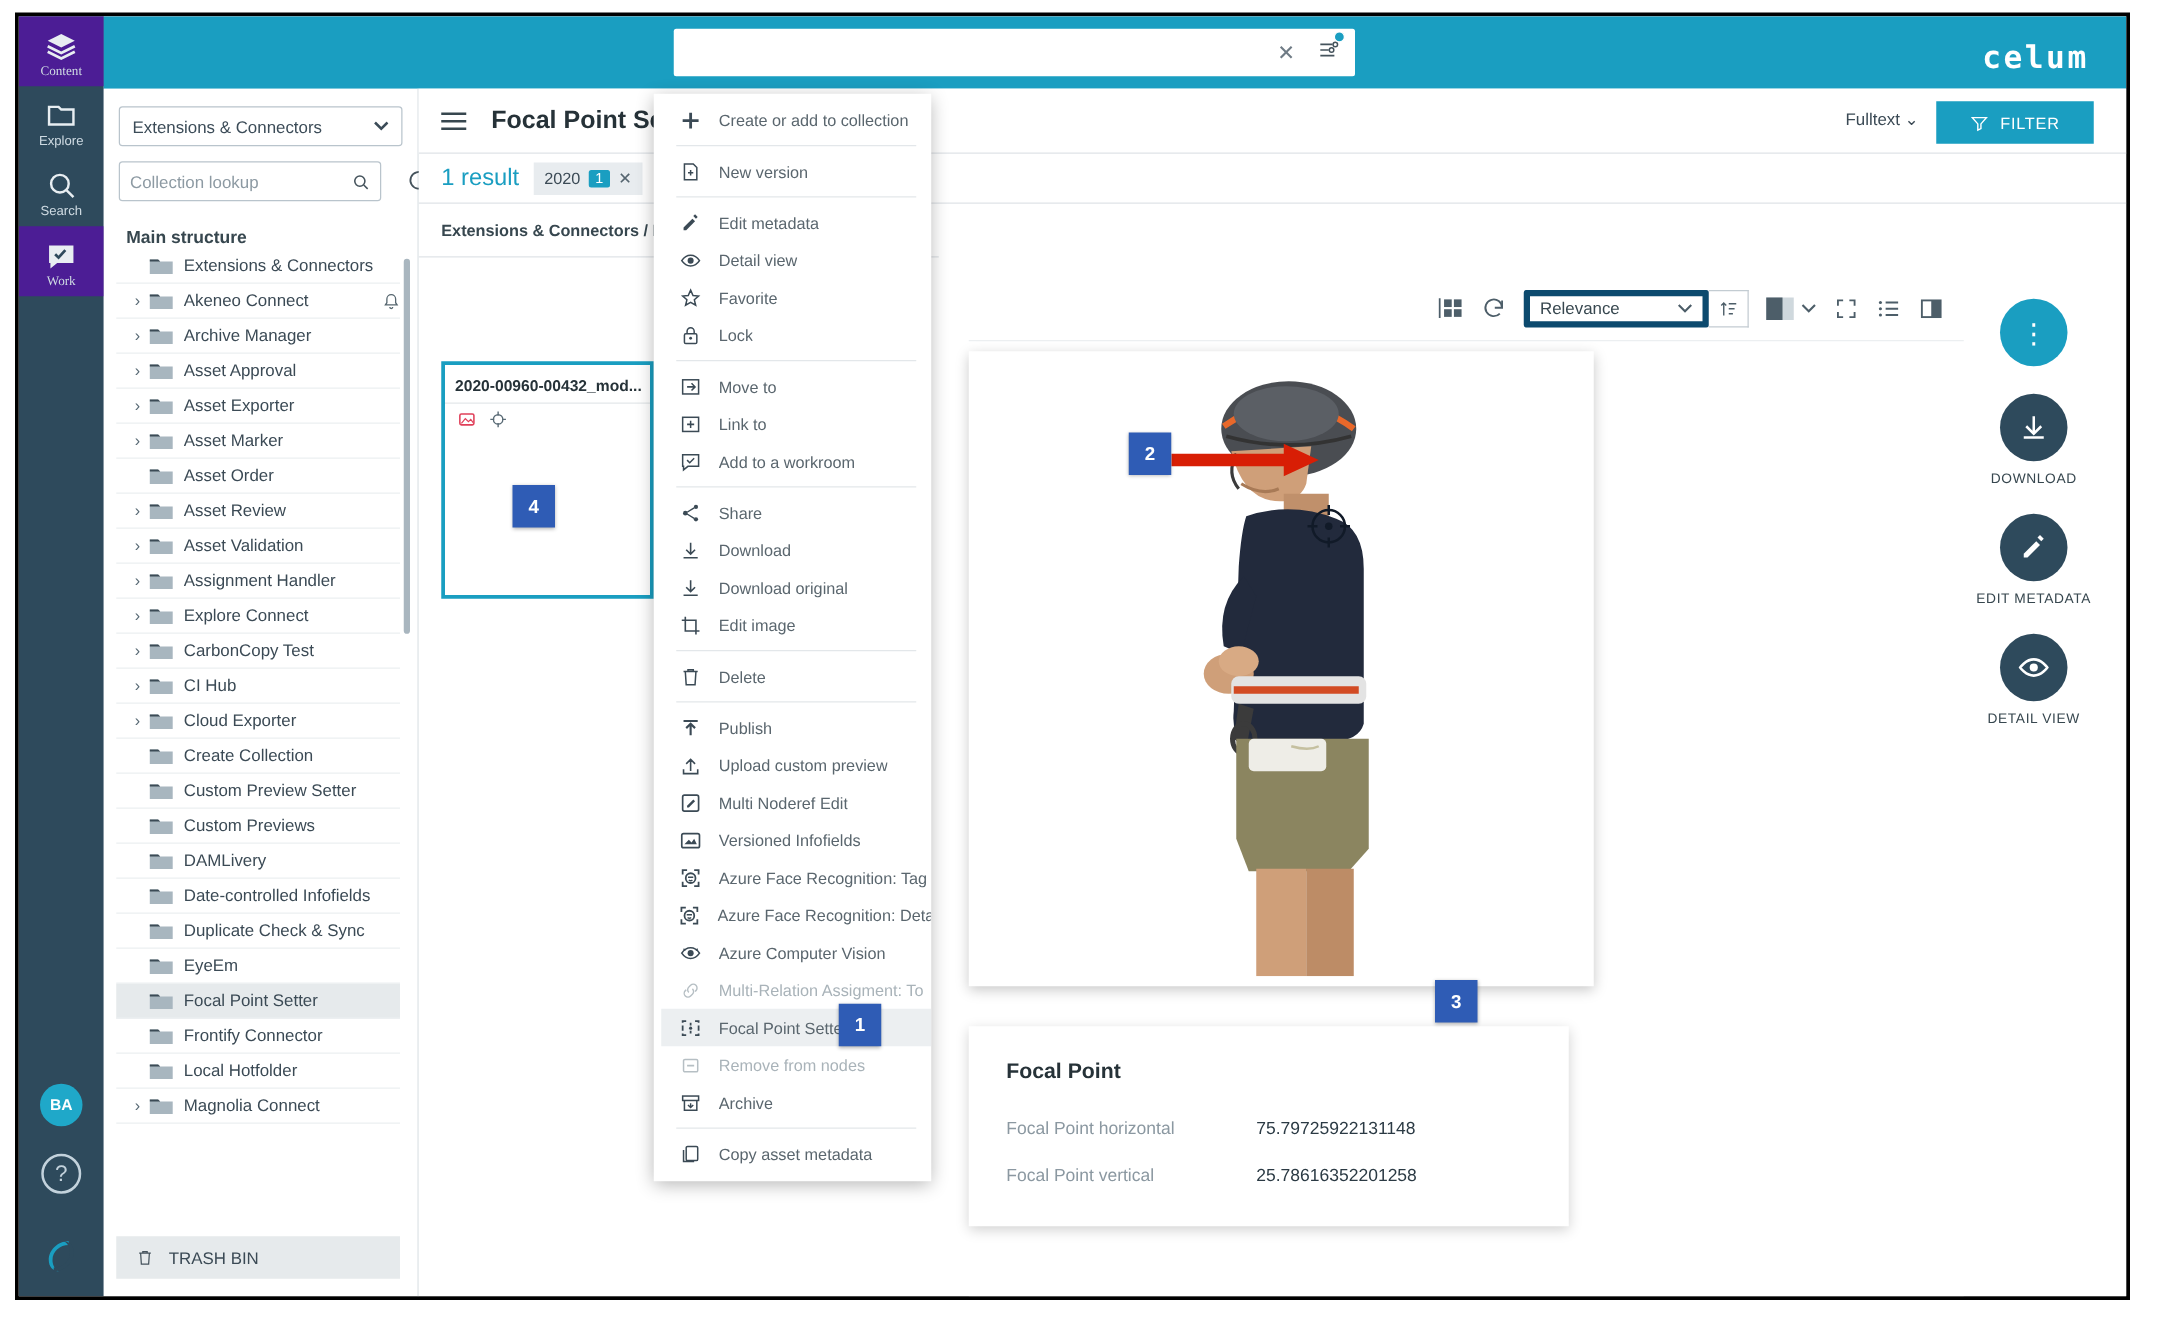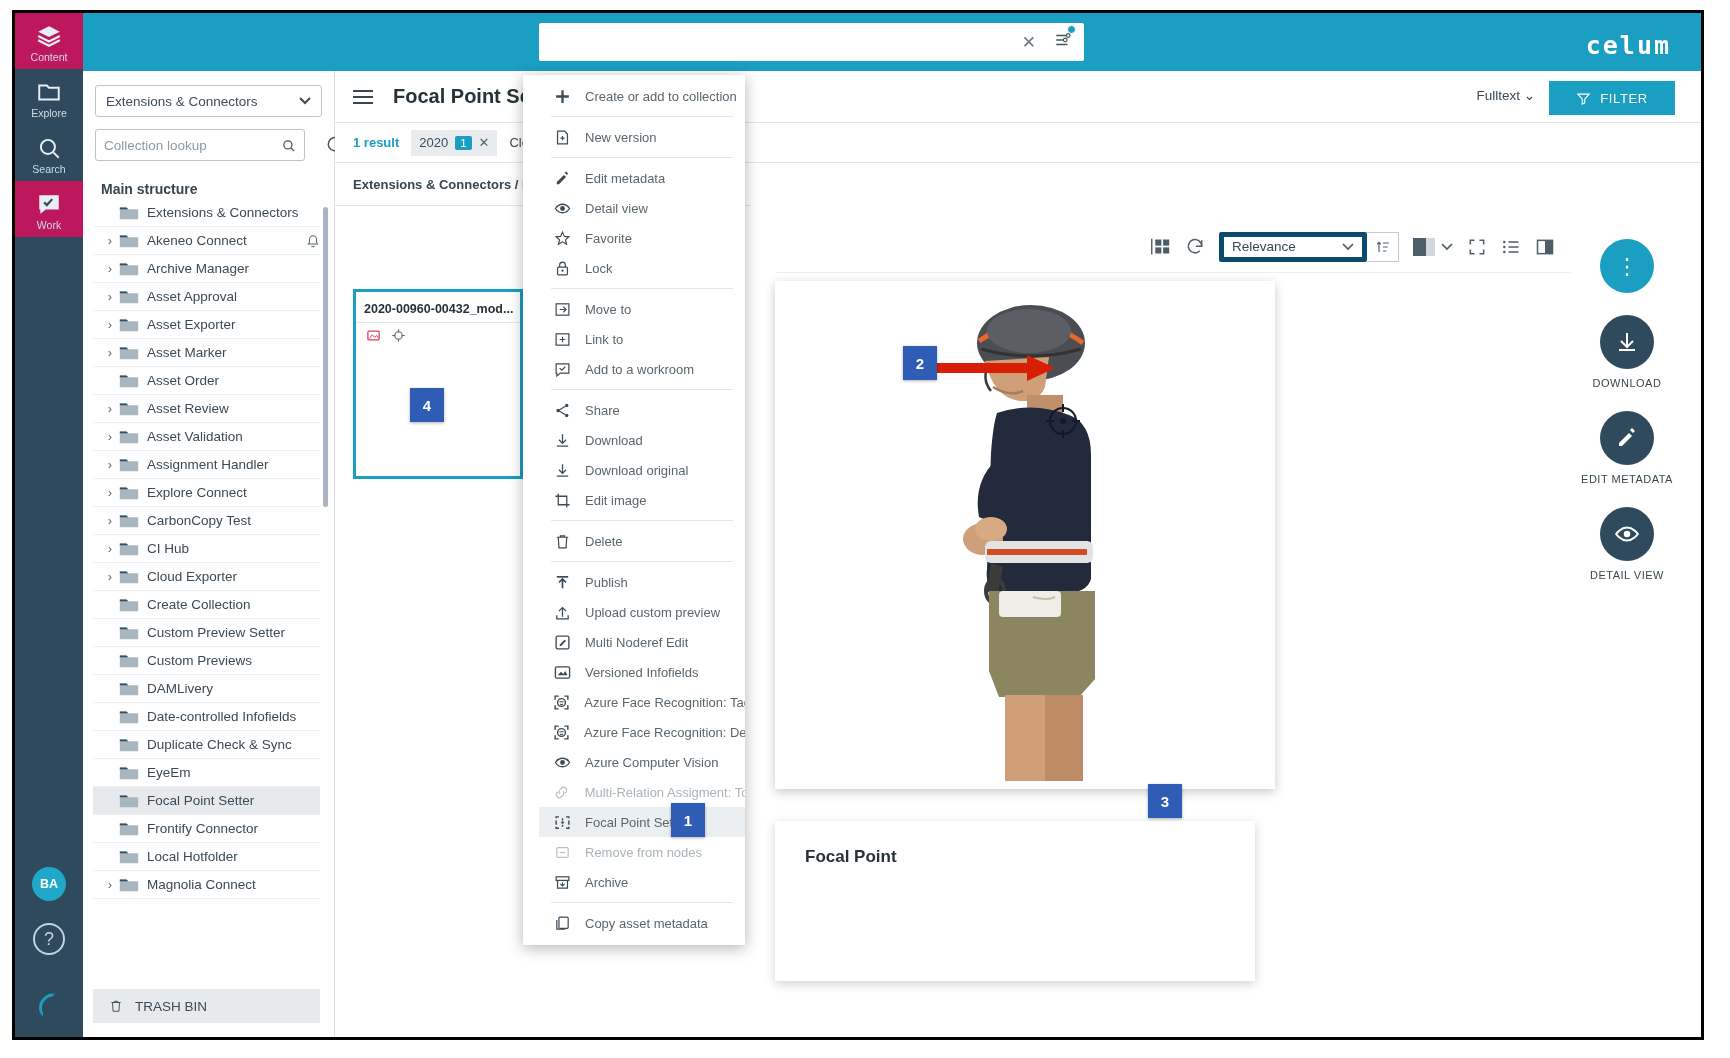--- a/index.html
+++ b/index.html
@@ -31,21 +31,21 @@
     background: #2e4a5c;
     display: flex; flex-direction: column; align-items: center;
   }
   .rail-item {
     width: 68px; height: 56px;
     display: flex; flex-direction: column;
     align-items: center; justify-content: center;
     color: #cfdbe3; cursor: pointer;
     padding-top: 4px;
   }
-  .rail-item.active { background: #be185d; }
+  .rail-item.active { background: #4c1d95; font-family: Liberation Serif, serif; }
   .rail-item .rl {
     font-size: 10.5px; margin-top: 2px; color: #cfdbe3;
     white-space: nowrap;
   }
   .rail-icon { width: 26px; height: 26px; display:block; }
   .rail-spacer { flex: 1; }
   .rail-avatar {
     width: 34px; height: 34px; border-radius: 50%;
     background: #1fa8c9; color: #fff; font-size: 12.5px;
     display: flex; align-items: center; justify-content: center;
@@ -162,21 +162,21 @@
   .filter-btn {
     position: absolute; right: 26px; top: 10px;
     width: 126px; height: 34px; background: #1a9ec1; color: #fff;
     display: flex; align-items: center; justify-content: center; gap: 9px;
     font-size: 13px; letter-spacing: 0.6px; cursor: pointer;
   }
   .result-bar {
     height: 40px; border-bottom: 1px solid #dfe4e7;
     display: flex; align-items: center; padding-left: 18px; gap: 12px;
   }
-  .result-count { color: #1a9ec1; font-size: 13px; font-weight: 700; }
+  .result-count { color: #1a9ec1; font-size: 19px; font-weight: 400; }
   .chip {
     background: #e8ecef; height: 26px; display: flex; align-items: center;
     padding: 0 8px; gap: 7px; font-size: 13px; color: #3b4a55;
   }
   .chip-badge { background: #1a9ec1; color: #fff; font-size: 11.5px; padding: 1px 5px; border-radius: 2px;}
   .chip-x { color: #55656f; cursor: pointer; }
   .clear-link { font-size: 13px; color: #3b4a55; cursor: pointer;}
 
   
   .breadcrumb-row {
@@ -265,21 +265,21 @@
   .act-circle {
     width: 54px; height: 54px; border-radius: 50%; background: #2e4a5c;
     display: flex; align-items: center; justify-content: center;
   }
   .act-label { font-size: 11px; color: #37474f; margin-top: 8px; letter-spacing: .5px;}
 
   
   .ctxmenu {
     position: absolute; left: 508px; top: 62px; width: 222px;
     background: #fff; box-shadow: 0 3px 14px rgba(0,0,0,.3);
-    padding: 6px 0 0 16px; z-index: 40;
+    padding: 6px 0 0 6px; z-index: 40;
     height: 870px; overflow: hidden;
   }
   .mi {
     display: flex; align-items: center; height: 30px; padding-left: 14px;
     font-size: 13px; color: #5a666e; cursor: pointer; gap: 14px;
   }
   .mi.selected { background: #eceff1; }
   .mi.dim { color: #a9b3b9; }
   .mi-icon { width: 18px; display:flex; align-items:center; justify-content:center; color:#3b4a55;}
   .mi.dim .mi-icon { color: #b6bfc4;}
@@ -742,20 +742,30 @@
           <rect x="66" y="300" width="62" height="26" rx="4" fill="#ffffff" opacity=".85"></rect>
           <path d="M100 306q14 4 22 0" stroke="#c5c0a0" stroke-width="2" fill="none"></path>
 
           <rect x="72" y="404" width="40" height="86" fill="#cf9f79"></rect>
           <rect x="112" y="404" width="38" height="86" fill="#bd8c66"></rect>
         </svg>
       </div>
 
       <div class="fp-panel">
         <div class="fp-title">Focal Point</div>
+        <div id="fp-rows">
+              <div class="fp-row">
+                <span class="fp-label">Focal Point horizontal</span>
+                <span class="fp-val">75.79725922131148</span>
+              </div>
+              <div class="fp-row">
+                <span class="fp-label">Focal Point vertical</span>
+                <span class="fp-val">25.78616352201258</span>
+              </div>
+            </div>
       </div>
     </div>
 
     <div class="actions">
       <div class="act-fab">
         <span class="dots">⋮</span>
       </div>
       <div class="act">
         <div class="act-circle">
           <svg width="24" height="24" viewBox="0 0 24 24">

